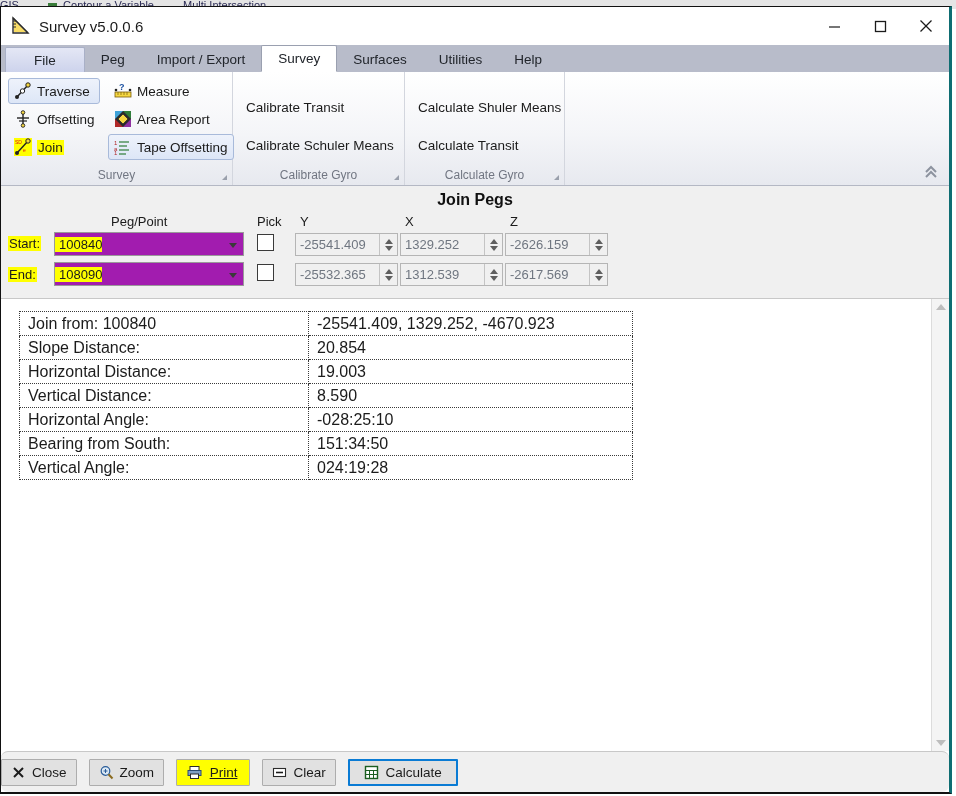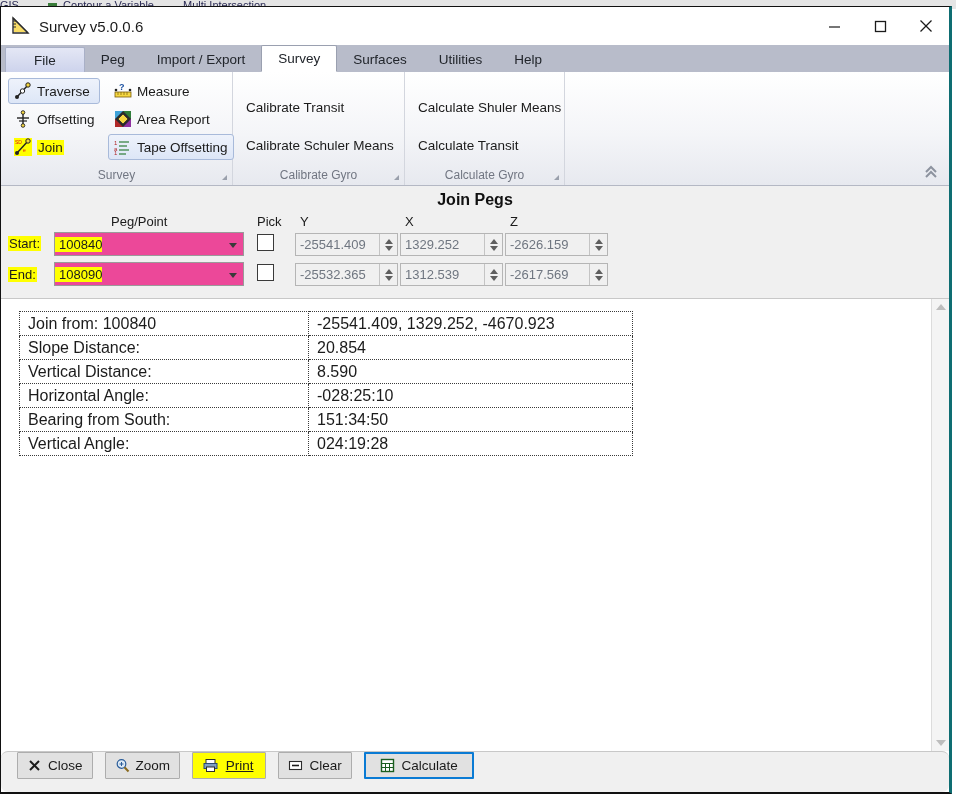--- a/index.html
+++ b/index.html
@@ -224,21 +224,21 @@
   .rowlbl {
     position: absolute;
     font-size: 13px;
     background: #ffff00;
     padding: 0 1px;
   }
   .combo {
     position: absolute;
     width: 190px;
     height: 24px;
-    background: #ec4899;
+    background: #a21caf;
     border: 1px solid #9a9a9a;
     box-sizing: border-box;
     display: flex;
     align-items: center;
     cursor: default;
   }
   .combo .val {
     font-size: 13px;
     padding-left: 4px;
     background: #ffff00;
@@ -342,21 +342,22 @@
   .vscroll .ar.up { border-bottom: 6px solid #bdbdbd; }
   .vscroll .ar.dn { border-top: 6px solid #bdbdbd; }
 
   
   .btnbar {
     height: 41px;
     min-height: 41px;
     background: #f0f0f0;
     border-top: 1px solid #c8c8c8;
     display: flex;
-    padding-left: 16px;
+    align-items: center;
+    padding-left: 0;
     box-sizing: border-box;
     border-radius: 7px;
   }
   .bbtn {
     height: 27px;
     min-width: 74px;
     background: #e1e1e1;
     border: 1px solid #adadad;
     box-sizing: border-box;
     display: flex;
@@ -619,20 +620,24 @@
         <tbody>
             <tr>
           <td class="k">Join from: 100840</td>
           <td>-25541.409, 1329.252, -4670.923</td>
         </tr>
         <tr>
           <td class="k">Slope Distance:</td>
           <td>20.854</td>
         </tr>
         <tr>
+          <td class="k">Horizontal Distance:</td>
+          <td>19.003</td>
+        </tr>
+        <tr>
           <td class="k">Vertical Distance:</td>
           <td>8.590</td>
         </tr>
         <tr>
           <td class="k">Horizontal Angle:</td>
           <td>-028:25:10</td>
         </tr>
         <tr>
           <td class="k">Bearing from South:</td>
           <td>151:34:50</td>

